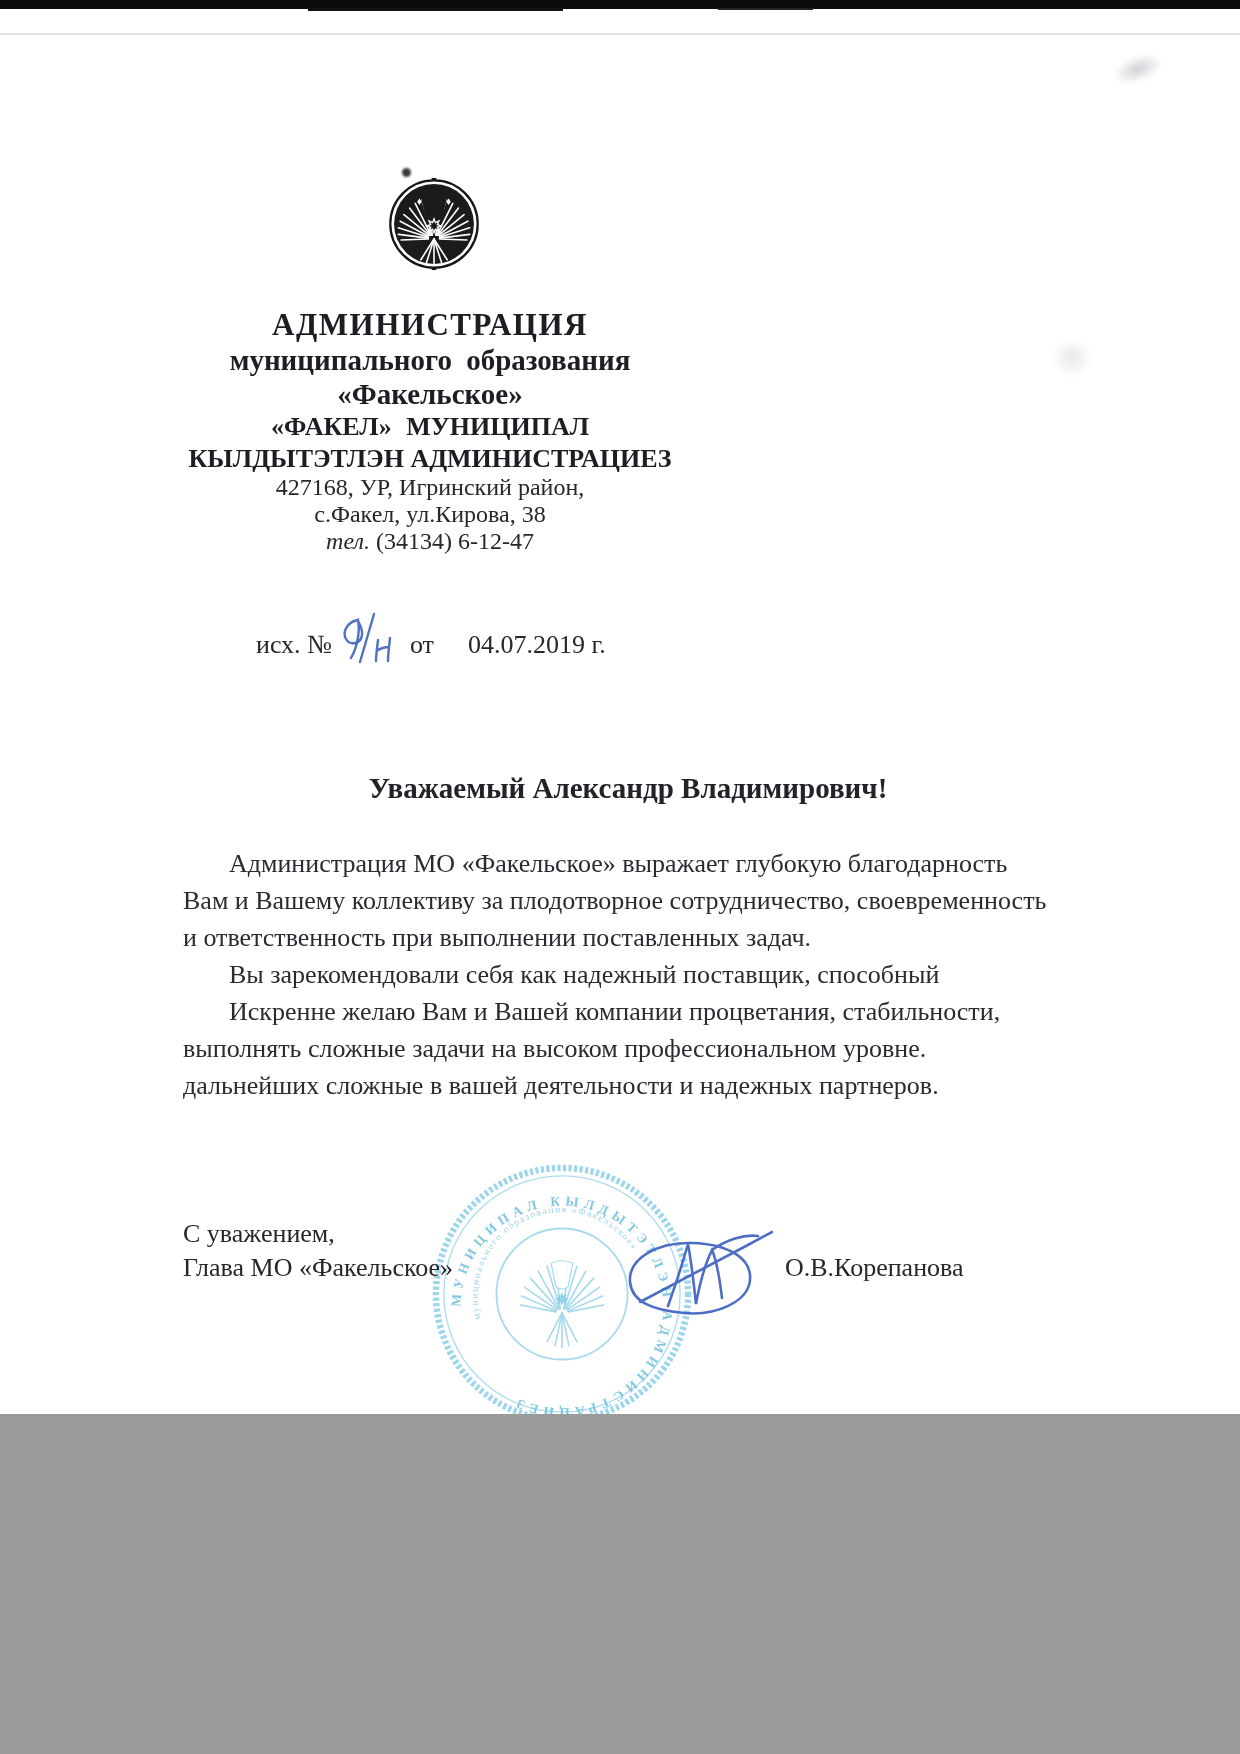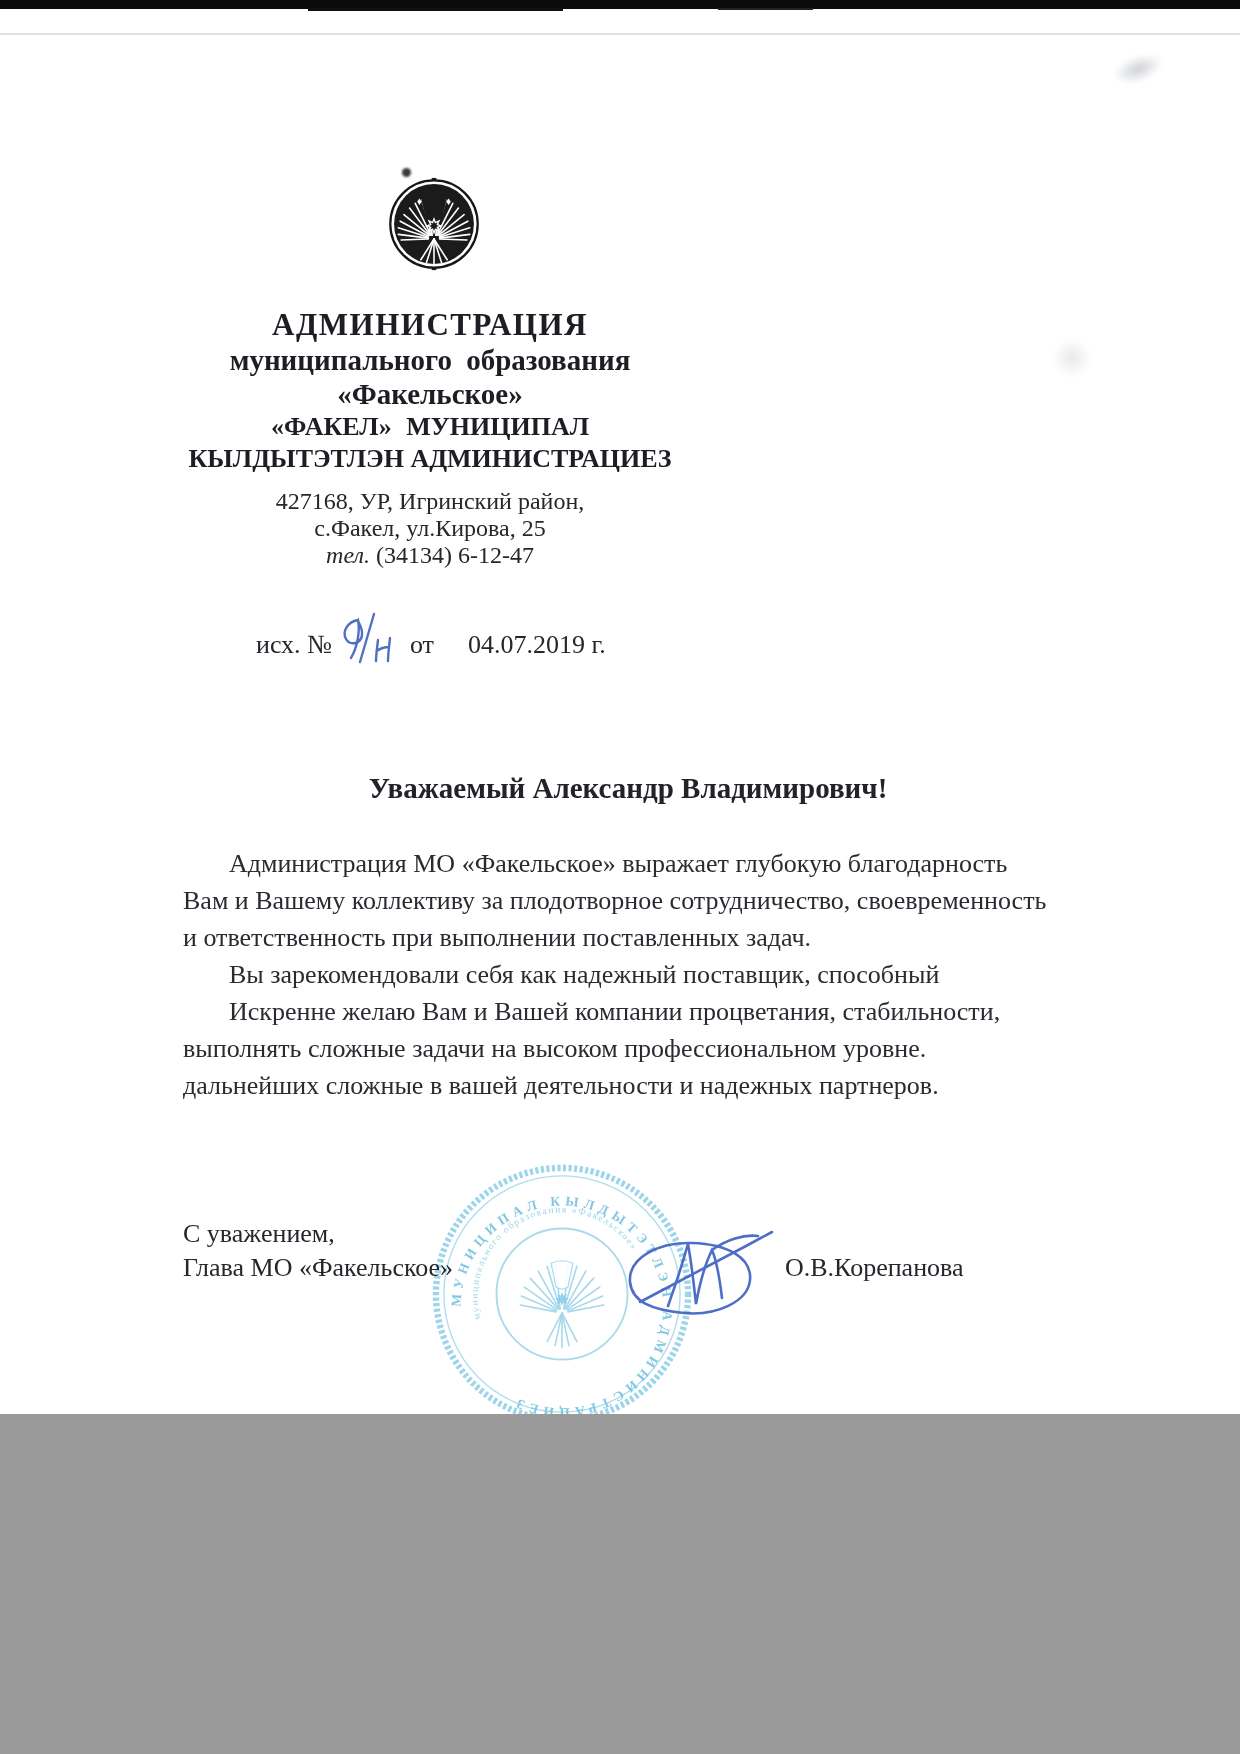--- a/index.html
+++ b/index.html
@@ -24,21 +24,21 @@
     background:radial-gradient(ellipse at center,#c4c6ca 0%,rgba(196,198,202,0) 70%);opacity:.7;}
   
   .emblem{left:387px;top:177px;width:94px;height:94px;}
   .letterhead{left:140px;top:306px;width:580px;text-align:center;font-weight:bold;color:#1d1d24;}
   .org1{font-size:31px;line-height:37px;letter-spacing:1.5px;}
   .org2{font-size:29px;line-height:35px;word-spacing:7px;}
   .org3{font-size:29px;line-height:33px;}
   .org4{font-size:26px;line-height:32px;word-spacing:8px;}
   .org5{font-size:26px;line-height:31px;}
   .addr{font-weight:normal;font-size:24px;line-height:27px;color:#26262c;}
-  .addr-first{margin-top:14px;}
+  .addr-first{}
   .ital{font-style:italic;}
   .email-link{text-decoration:underline;text-underline-offset:3px;}
   
   .refline{left:256px;top:630px;font-size:26px;white-space:nowrap;color:#26262c;}
   .refline .gap-num{display:inline-block;width:78px;}
   .refline .gap-ot{display:inline-block;width:34px;}
   .pen-num{left:334px;top:606px;width:66px;height:72px;}
   
   .salutation{left:183px;top:772px;width:890px;text-align:center;font-weight:bold;font-size:29px;color:#222229;}
   .body-block{left:183px;top:845px;width:895px;font-size:26px;line-height:37px;color:#2a2a31;}
@@ -112,21 +112,21 @@
     </g>
   </svg>
 
   <div class="abs letterhead">
     <div class="org1">АДМИНИСТРАЦИЯ</div>
     <div class="org2">муниципального образования</div>
     <div class="org3">«Факельское»</div>
     <div class="org4">«ФАКЕЛ» МУНИЦИПАЛ</div>
     <div class="org5">КЫЛДЫТЭТЛЭН АДМИНИСТРАЦИЕЗ</div>
     <div class="addr addr-first wsp">427168, УР, Игринский район,</div>
-    <div class="addr wsp">с.Факел, ул.Кирова, 25</div>
+    <div class="addr wsp">с.Факел, ул.Кирова, 38</div>
     <div class="addr"><span class="ital">тел.</span> <span>(34134) 6-12-47</span></div>
   </div>
 
   <div class="abs refline">
     <span>исх. №</span><span class="gap-num"></span><span>от</span><span class="gap-ot"></span><span>04.07.2019 г.</span>
   </div>
 
   <svg class="abs pen-num" viewBox="0 0 66 72" aria-label="б/н">
     <g fill="none" stroke="#3558b8" stroke-width="2.4" stroke-linecap="round" opacity=".85">
       <path d="M24,14 C13,16 8,26 12,33 C16,40 27,38 28,29 C29,21 23,15 24,14 C26,24 24,40 17,52"></path>

